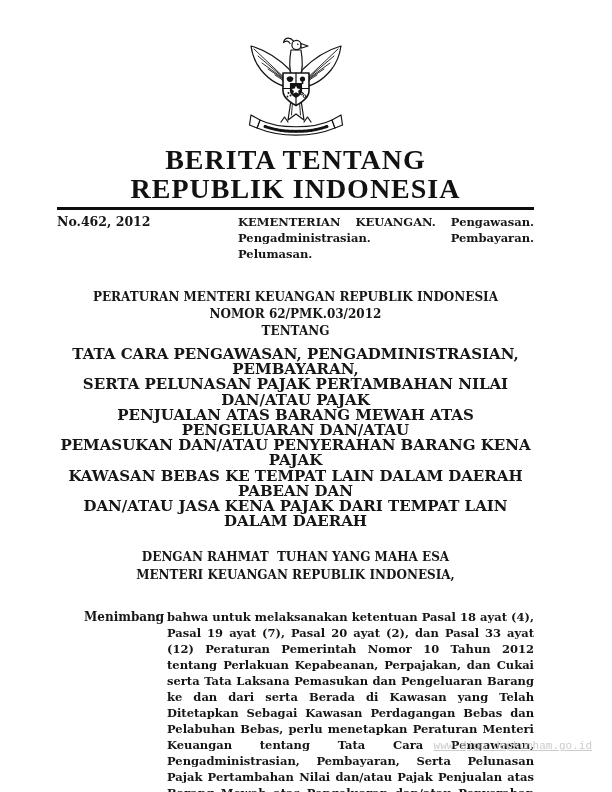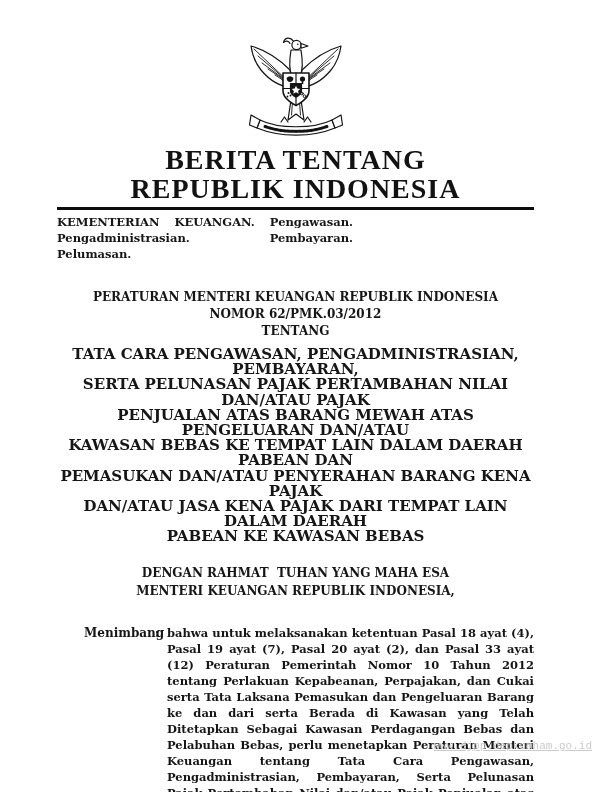--- a/index.html
+++ b/index.html
@@ -138,40 +138,40 @@
     </div>
 
     <div class="masthead-title">
       <div>BERITA TENTANG</div>
       <div>REPUBLIK INDONESIA</div>
     </div>
 
     <div class="rule"></div>
 
     <div class="mast-row">
+      <div class="mast-no">No.462, 2012</div>
       <div class="mast-subject">
         <div class="just-line">KEMENTERIAN KEUANGAN. Pengawasan.</div>
         <div class="just-line">Pengadministrasian. Pembayaran. Pelumasan.</div>
       </div>
     </div>
 
     <div class="reg">
       <div class="reg-head">
         <div>PERATURAN MENTERI KEUANGAN REPUBLIK INDONESIA</div>
         <div>NOMOR 62/PMK.03/2012</div>
         <div>TENTANG</div>
       </div>
       <div class="reg-title">
         <div>TATA CARA PENGAWASAN, PENGADMINISTRASIAN, PEMBAYARAN,</div>
         <div>SERTA PELUNASAN PAJAK PERTAMBAHAN NILAI DAN/ATAU PAJAK</div>
         <div>PENJUALAN ATAS BARANG MEWAH ATAS PENGELUARAN DAN/ATAU</div>
+        <div>PEMASUKAN DAN/ATAU PENYERAHAN BARANG KENA PAJAK</div>
         <div>KAWASAN BEBAS KE TEMPAT LAIN DALAM DAERAH PABEAN DAN</div>
-        <div>PEMASUKAN DAN/ATAU PENYERAHAN BARANG KENA PAJAK</div>
         <div>DAN/ATAU JASA KENA PAJAK DARI TEMPAT LAIN DALAM DAERAH</div>
-        <div>PABEAN KE KAWASAN BEBAS</div>
       </div>
       <div class="invocation">DENGAN RAHMAT  TUHAN YANG MAHA ESA</div>
       <div class="authority">MENTERI KEUANGAN REPUBLIK INDONESIA,</div>
     </div>
 
     <div class="consider">
       <div class="consider-label">Menimbang</div>
       <div class="consider-colon">:</div>
       <div class="consider-text">bahwa untuk melaksanakan ketentuan Pasal 18 ayat (4), Pasal 19 ayat (7), Pasal 20 ayat (2), dan Pasal 33 ayat (12) Peraturan Pemerintah Nomor 10 Tahun 2012 tentang Perlakuan Kepabeanan, Perpajakan, dan Cukai serta Tata Laksana Pemasukan dan Pengeluaran Barang ke dan dari serta Berada di Kawasan yang Telah Ditetapkan Sebagai Kawasan Perdagangan Bebas dan Pelabuhan Bebas, perlu menetapkan Peraturan Menteri Keuangan tentang Tata Cara Pengawasan, Pengadministrasian, Pembayaran, Serta Pelunasan Pajak Pertambahan Nilai dan/atau Pajak Penjualan atas Barang Mewah atas Pengeluaran dan/atau Penyerahan Barang Kena Pajak dan/atau Jasa Kena Pajak dari Kawasan Bebas ke Tempat Lain Dalam Daerah Pabean</div>
     </div>

